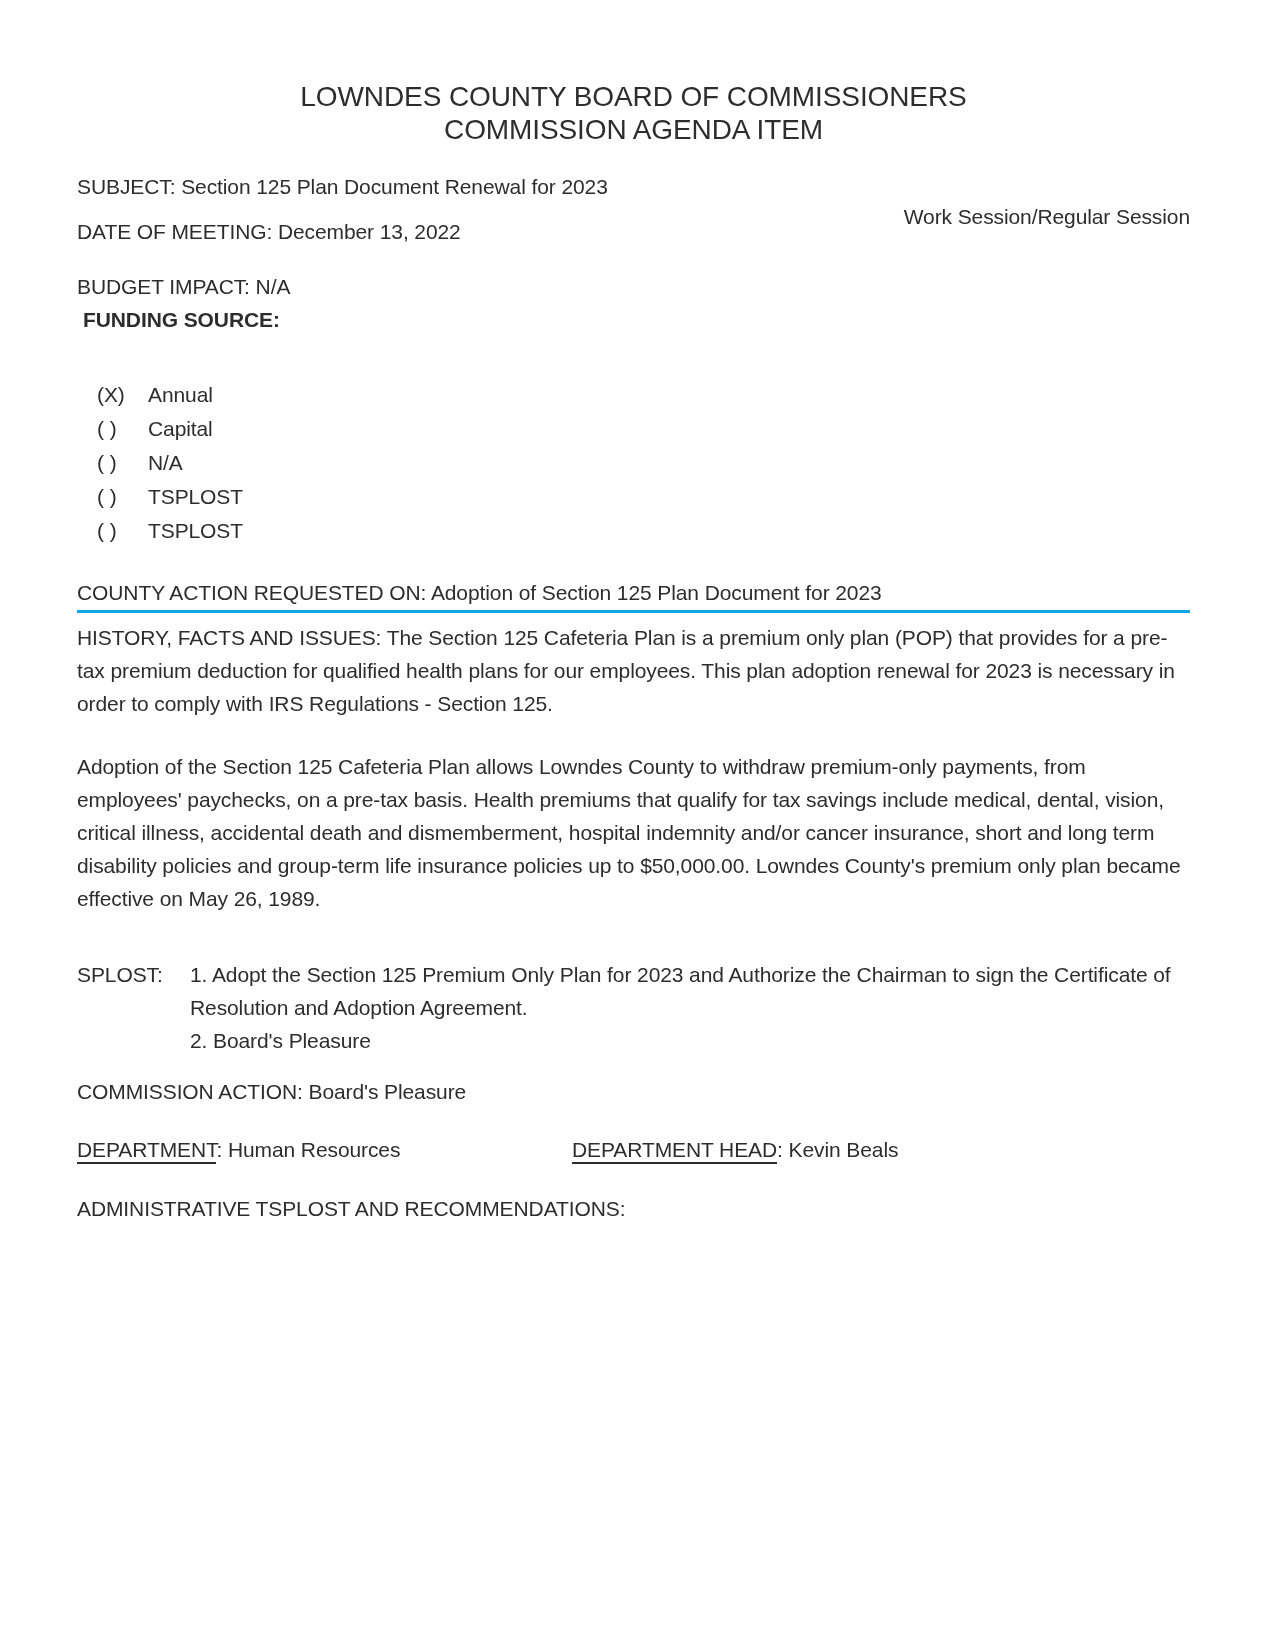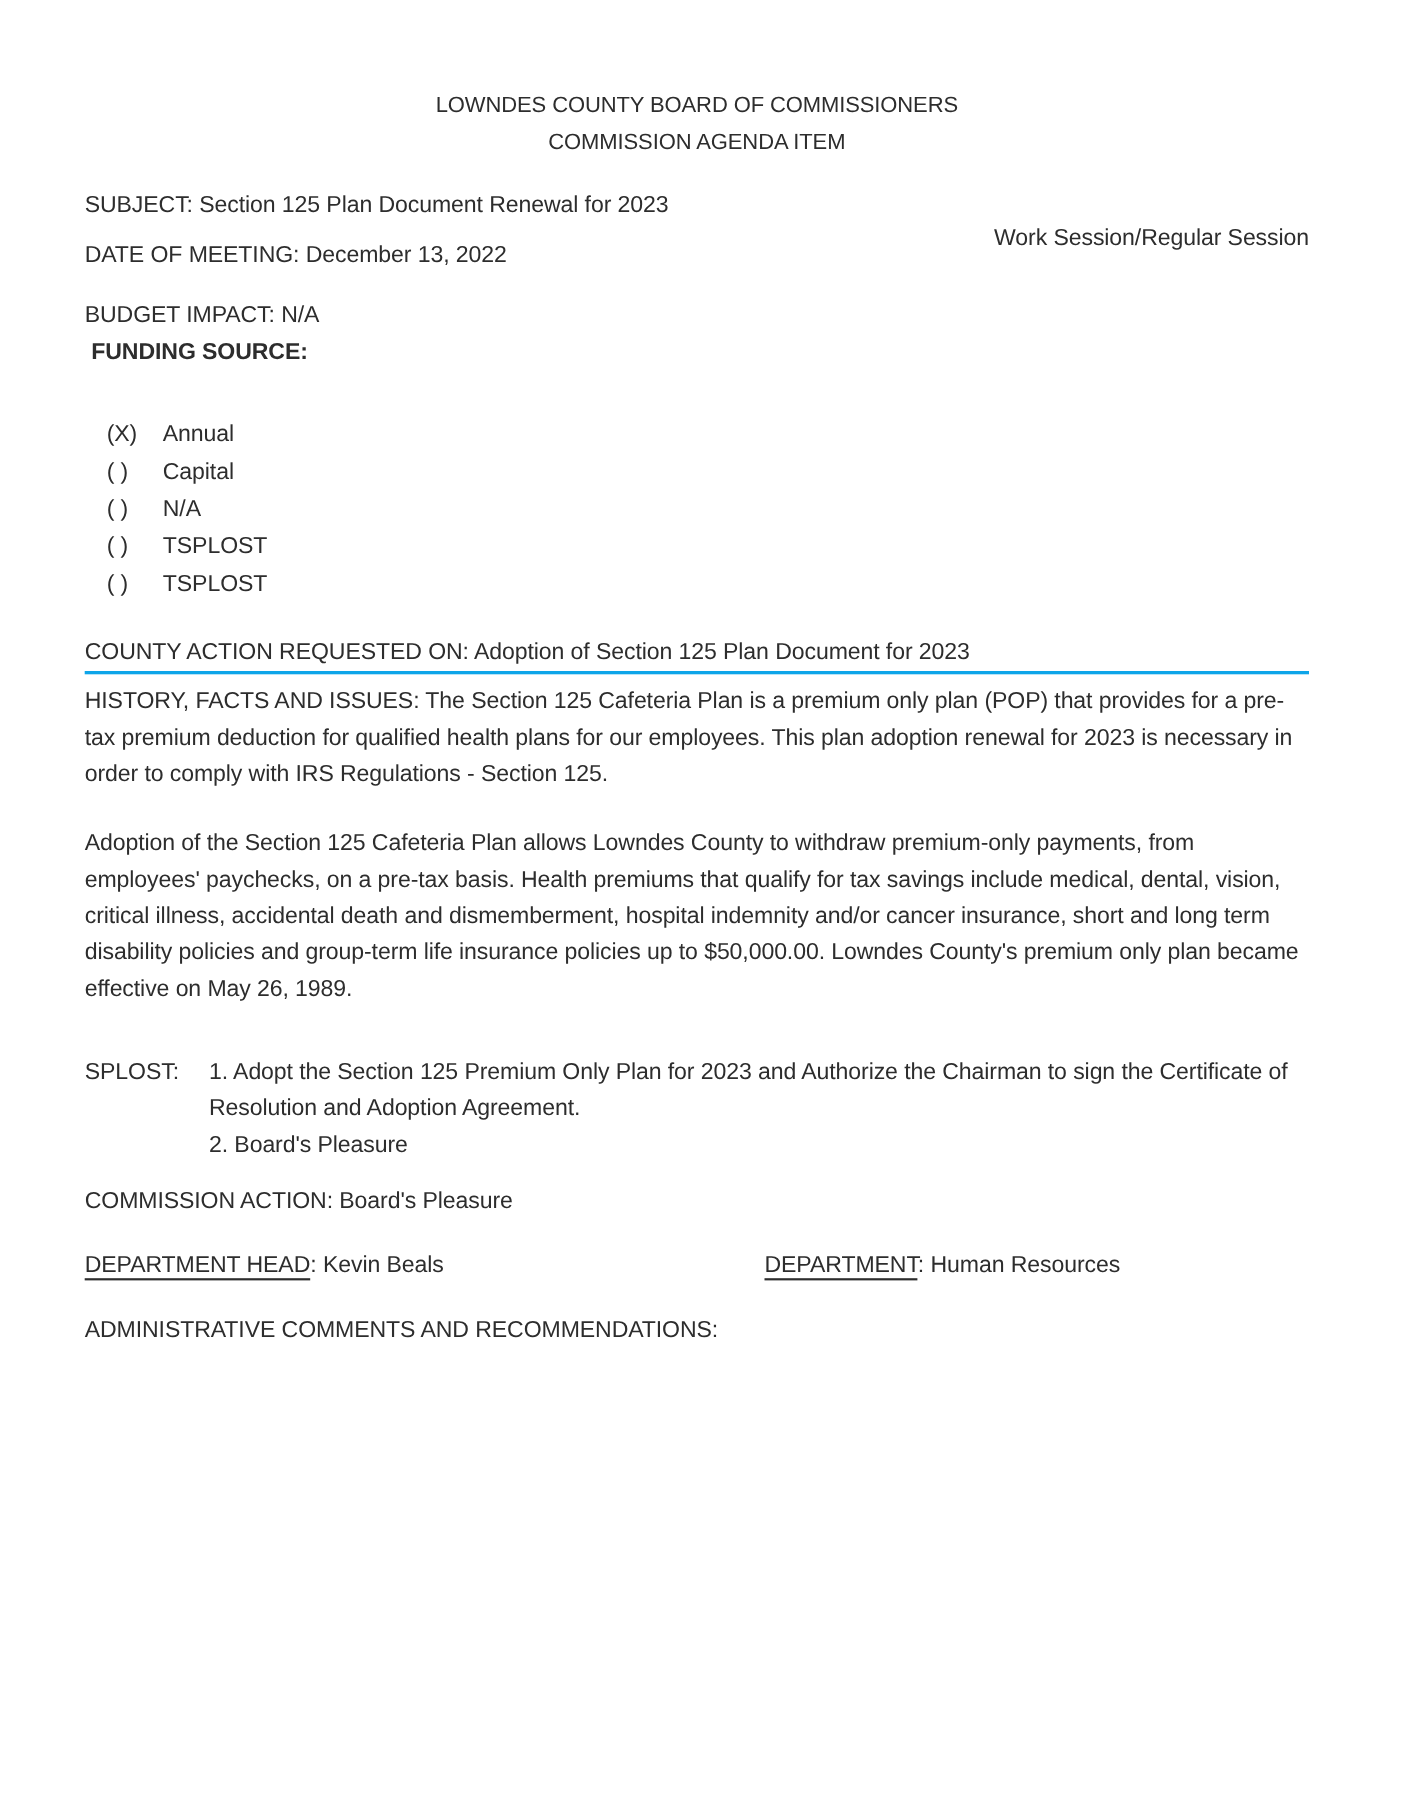--- a/index.html
+++ b/index.html
@@ -16,21 +16,21 @@
     padding: 80px 85px 0 77px;
     font-family: "Liberation Sans", "DejaVu Sans", sans-serif;
     font-size: 21px;
     line-height: 33px;
     color: #2d2d2d;
     letter-spacing: -0.1px;
     overflow: hidden;
   }
   .doc-title {
     text-align: center;
-    font-size: 20px;
+    font-size: 28px;
     line-height: 33px;
     font-weight: 400;
     margin: 0;
   }
   .line { margin: 0; }
   .subject-row { margin-top: 24px; }
   .date-row { position: relative; margin-top: 12px; }
   .session-type {
     position: absolute;
     top: -15px;
@@ -152,23 +152,23 @@
       <p class="line">2. Board's Pleasure</p>
     </div>
   </div>
 
   <p class="line recommended-row">
     <span>COMMISSION ACTION:</span>
     <span>Board's Pleasure</span>
   </p>
 
   <div class="dept-row">
+    <p class="line dept-col"><span class="u-label">DEPARTMENT</span><span>:</span>
+      <span>Human Resources</span>
+    </p>
     <p class="line dept-head-col"><span class="u-label">DEPARTMENT HEAD</span><span>:</span>
       <span>Kevin Beals</span>
     </p>
-    <p class="line dept-col"><span class="u-label">DEPARTMENT</span><span>:</span>
-      <span>Human Resources</span>
-    </p>
   </div>
 
-  <p class="line admin-row">ADMINISTRATIVE COMMENTS AND RECOMMENDATIONS:</p>
+  <p class="line admin-row">ADMINISTRATIVE TSPLOST AND RECOMMENDATIONS:</p>
 
 </div>
 
 </body></html>

